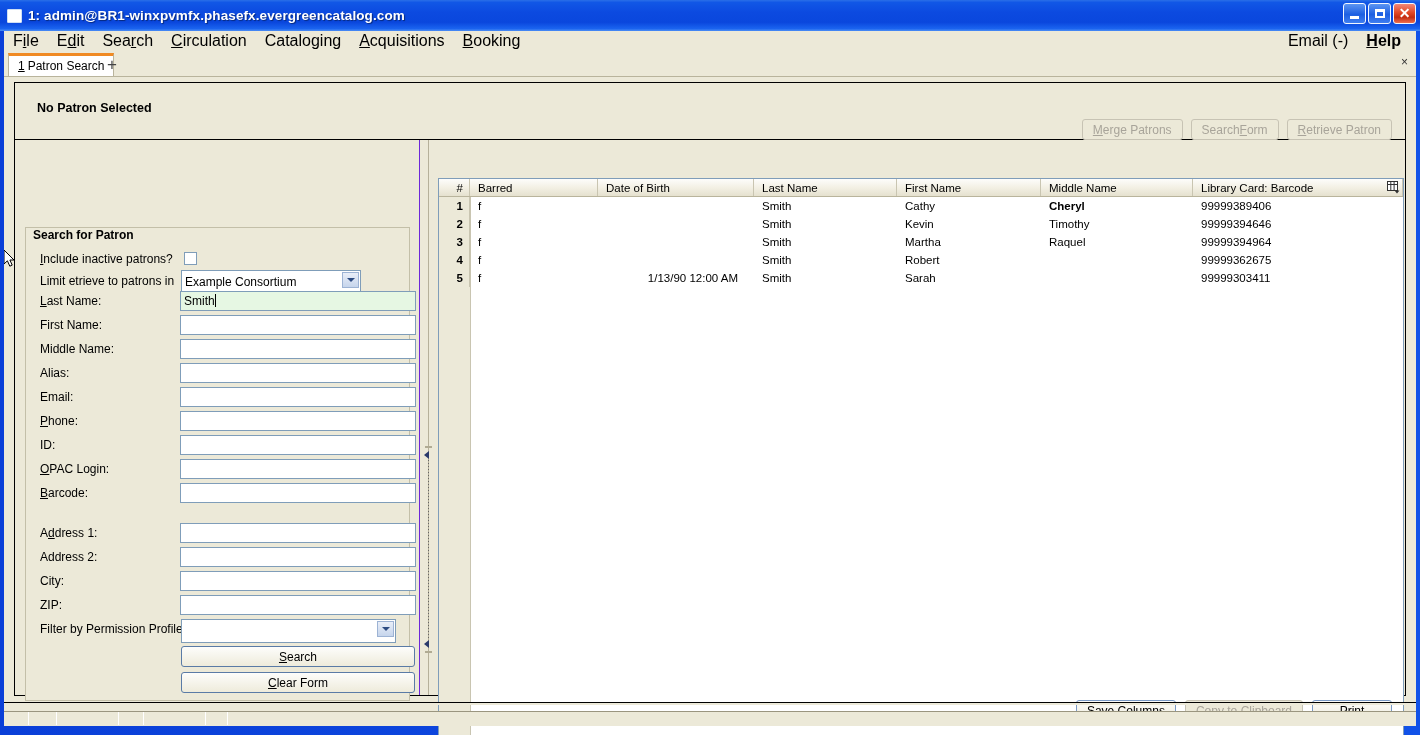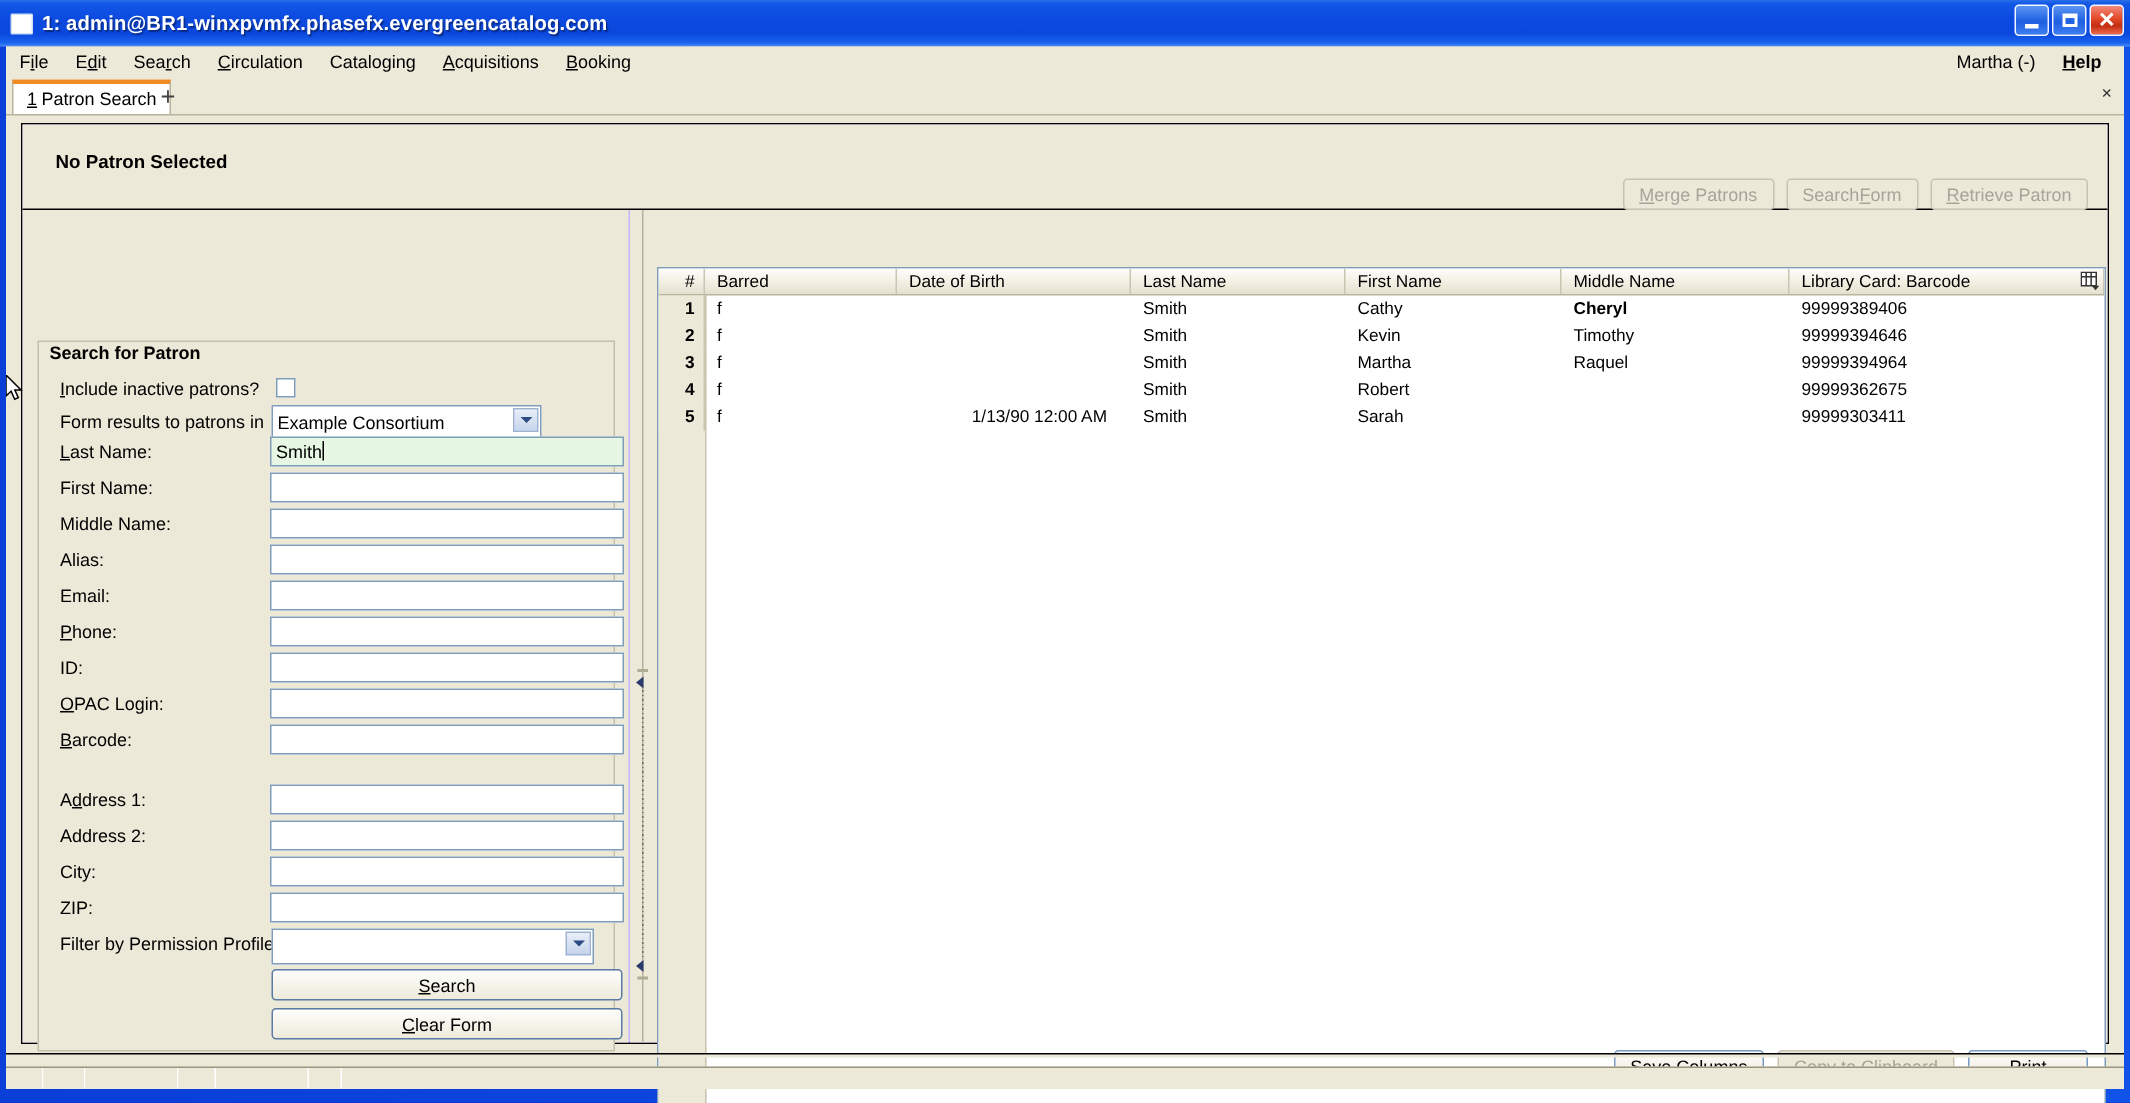--- a/index.html
+++ b/index.html
@@ -64,21 +64,21 @@
   }
 
   
   .menubar {
     position: absolute; left: 0; top: 0; width: 1412px; height: 20px;
     background: #ece9d8;
     display: flex; align-items: center;
   }
   .menuitem {
     padding: 0 9px; height: 18px; line-height: 18px;
-    font-size: 12px; white-space: nowrap; cursor: default;
+    font-size: 16px; white-space: nowrap; cursor: default;
   }
   .menuitem u { text-decoration: underline; }
   .menu-right {
     position: absolute; right: 0; top: 0; height: 20px;
     display: flex; align-items: center;
   }
 
   
   .tabstrip {
     position: absolute; left: 0; top: 20px; width: 1412px; height: 25px;
@@ -103,21 +103,21 @@
   }
   .tab-close {
     position: absolute; right: 8px; top: 4px;
     font-size: 12px; color: #333; cursor: default;
   }
 
   
   .content {
     position: absolute; left: 10px; top: 51px;
     width: 1392px; height: 614px;
-    background: #c4b5fd;
+    background: #6d28d9;
     border: 1px solid #000;
     box-sizing: border-box;
   }
 
   
   .patron-header {
     position: absolute; left: 0; top: 0; width: 1390px; height: 57px;
     border-bottom: 1px solid #000;
     box-sizing: border-box;
     background: #ece9d8;
@@ -380,21 +380,21 @@
 
     <div class="menubar">
       <div class="menuitem">F<u>i</u>le</div>
       <div class="menuitem">E<u>d</u>it</div>
       <div class="menuitem">Sea<u>r</u>ch</div>
       <div class="menuitem"><u>C</u>irculation</div>
       <div class="menuitem">Catalo<u>g</u>ing</div>
       <div class="menuitem"><u>A</u>cquisitions</div>
       <div class="menuitem"><u>B</u>ooking</div>
       <div class="menu-right">
-        <div class="menuitem">Martha (-)</div>
+        <div class="menuitem">Email (-)</div>
         <div class="menuitem" style="margin-right:6px;font-weight:bold;"><u>H</u>elp</div>
       </div>
     </div>
 
     <div class="tabstrip">
       <div class="tab">
         <span style="text-decoration:underline;">1</span>
         <span style="margin-left:3px;">Patron Search</span>
       </div>
       <div class="tab-plus">+</div>
@@ -413,21 +413,21 @@
       </div>
 
       <div class="leftpane">
 
         <div class="groupbox"></div>
         <div class="group-legend">Search for Patron</div>
 
         <div class="field-label" style="top:112px;"><u>I</u>nclude inactive patrons?</div>
         <div class="checkbox" style="top:112px;"></div>
 
-        <div class="field-label" style="top:134px;">Form results to patrons in</div>
+        <div class="field-label" style="top:134px;">Limit etrieve to patrons in</div>
         <div class="combo" style="left:166px; top:130px; width:180px;">
           <span>Example Consortium</span>
           <span class="combo-arrow">
               <span class="arrow-dn"></span>
             </span>
         </div>
 
         <div class="field-label" style="top:154px;"><u>L</u>ast Name:</div>
         <div class="txtinput active" style="top:151px;"><span>Smith</span><span class="caret"></span></div>
 

